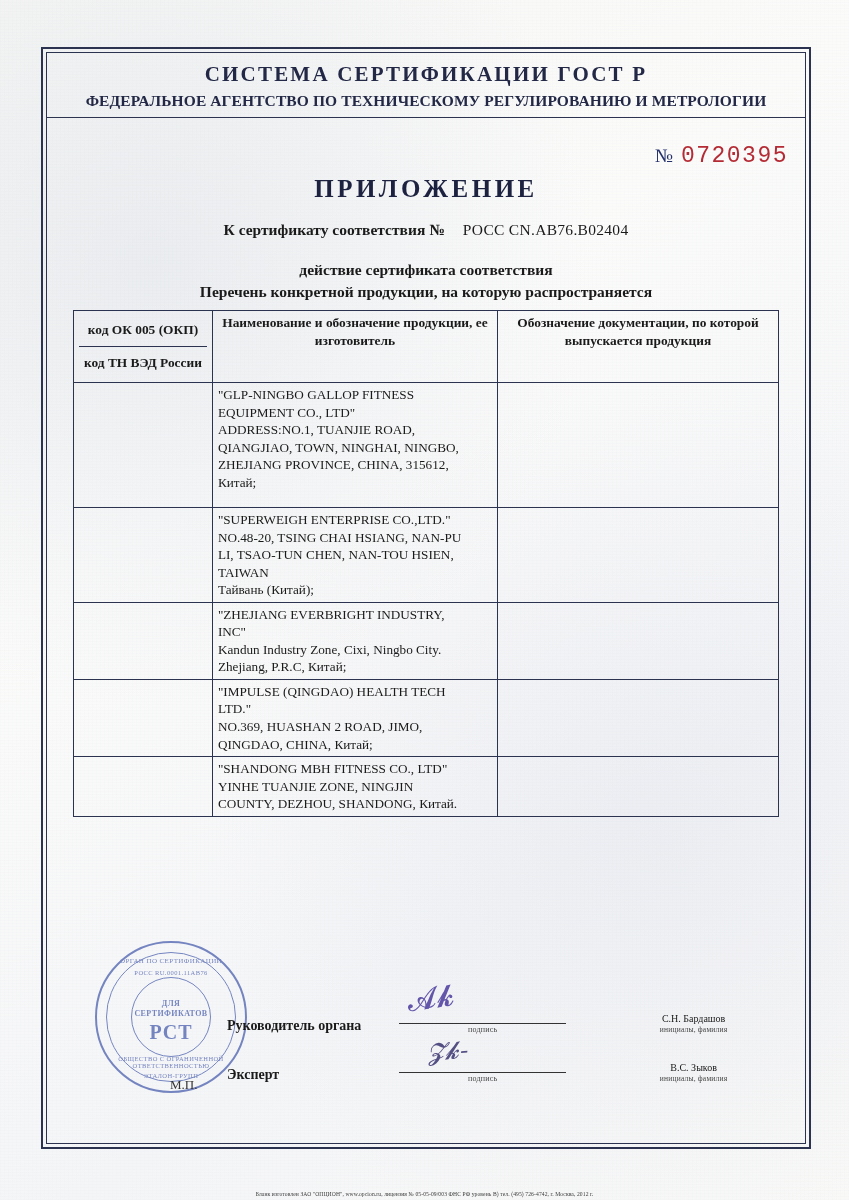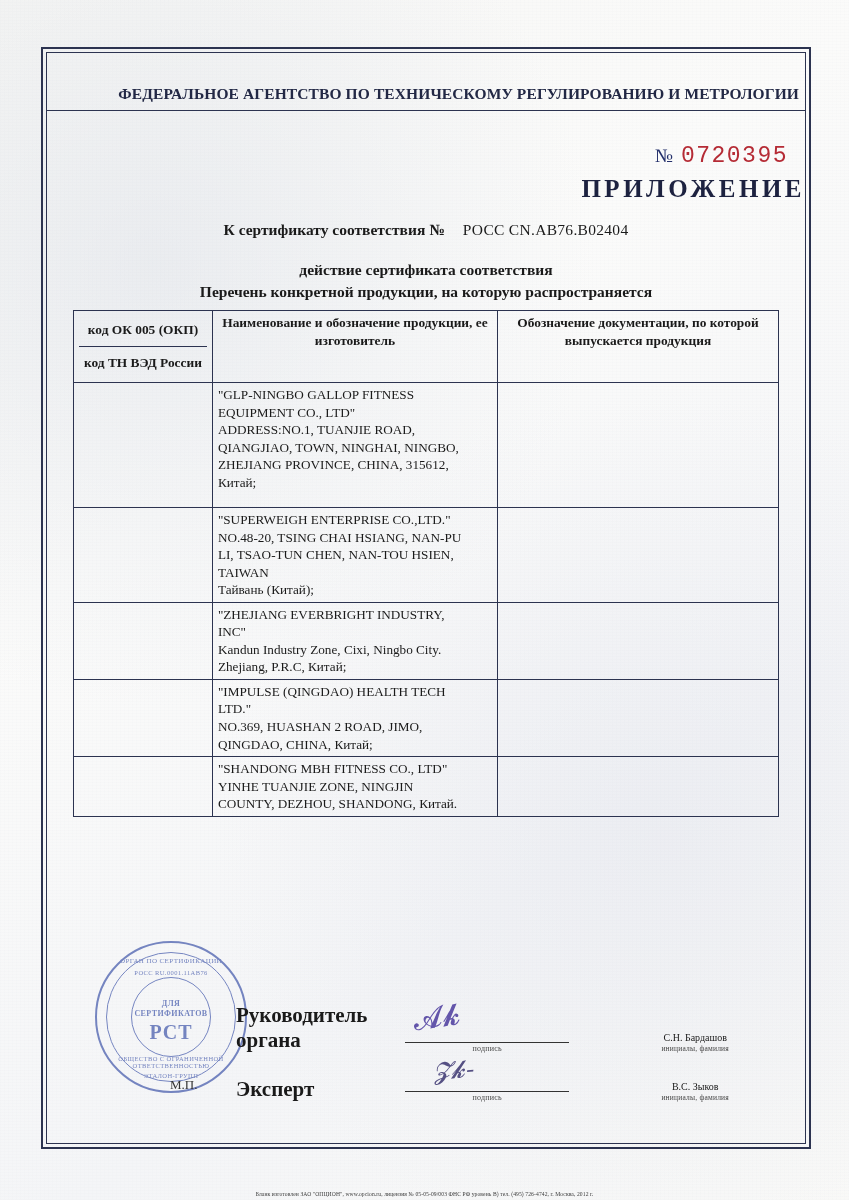--- a/index.html
+++ b/index.html
@@ -62,23 +62,22 @@
   .title-main {
     font-weight: bold;
     font-size: 21px;
     letter-spacing: 2.2px;
     color: #222845;
   }
   .title-sub {
     font-weight: bold;
     font-size: 15.5px;
     letter-spacing: .1px;
-    margin-top: 23px;
+    margin-top: 5px;
     color: #222845;
-    text-align: right;
   }
   .num-row {
     position: absolute;
     right: 17px;
     top: 90px;
     display: flex;
     align-items: baseline;
     gap: 8px;
   }
   .num-label {
@@ -90,21 +89,21 @@
     font-family: "Liberation Mono", monospace;
     font-size: 23px;
     letter-spacing: 1.5px;
     color: #b52b35;
   }
   .doc-title {
     position: absolute;
     left: 0;
     top: 122px;
     width: 100%;
-    text-align: right;
+    text-align: center;
     font-weight: bold;
     font-size: 25px;
     letter-spacing: 3.5px;
     color: #1d2240;
   }
   .cert-line {
     position: absolute;
     left: 0;
     top: 168px;
     width: 100%;
@@ -167,23 +166,22 @@
     top: 18px;
     width: 560px;
   }
   .sign-row {
     display: flex;
     align-items: flex-end;
     margin-bottom: 18px;
   }
   .sign-role {
     font-weight: bold;
-    font-size: 21px;
+    font-size: 14px;
     width: 175px;
-    margin-left: 9px;
   }
   .sign-line-wrap {
     width: 170px;
     position: relative;
   }
   .sign-line {
     border-bottom: 1px solid #333;
     height: 20px;
   }
   .sign-caption {
@@ -287,20 +285,21 @@
 </head>
 <body>
 
 <div class="page">
   <div class="noise"></div>
 
   <div class="outer-frame">
     <div class="inner-frame">
 
       <div class="header-band">
+        <div class="title-main">СИСТЕМА СЕРТИФИКАЦИИ ГОСТ Р</div>
         <div class="title-sub">ФЕДЕРАЛЬНОЕ АГЕНТСТВО ПО ТЕХНИЧЕСКОМУ РЕГУЛИРОВАНИЮ И МЕТРОЛОГИИ</div>
       </div>
 
       <div class="num-row">
         <span class="num-label">№</span>
         <span class="num-value">0720395</span>
       </div>
 
       <div class="doc-title">ПРИЛОЖЕНИЕ</div>
 

